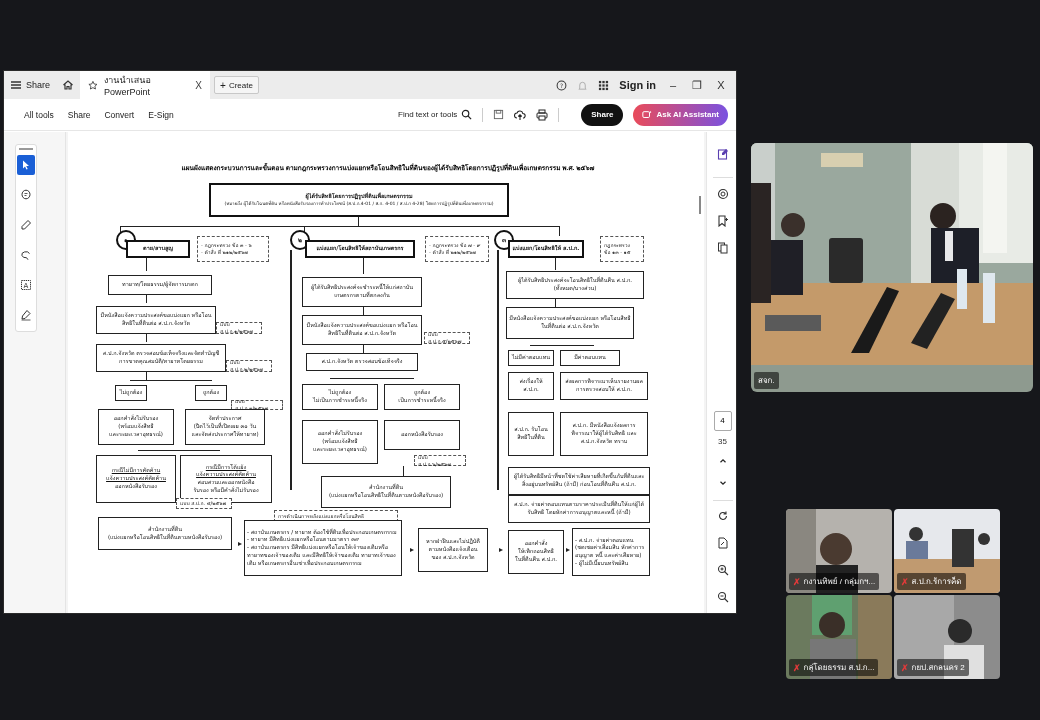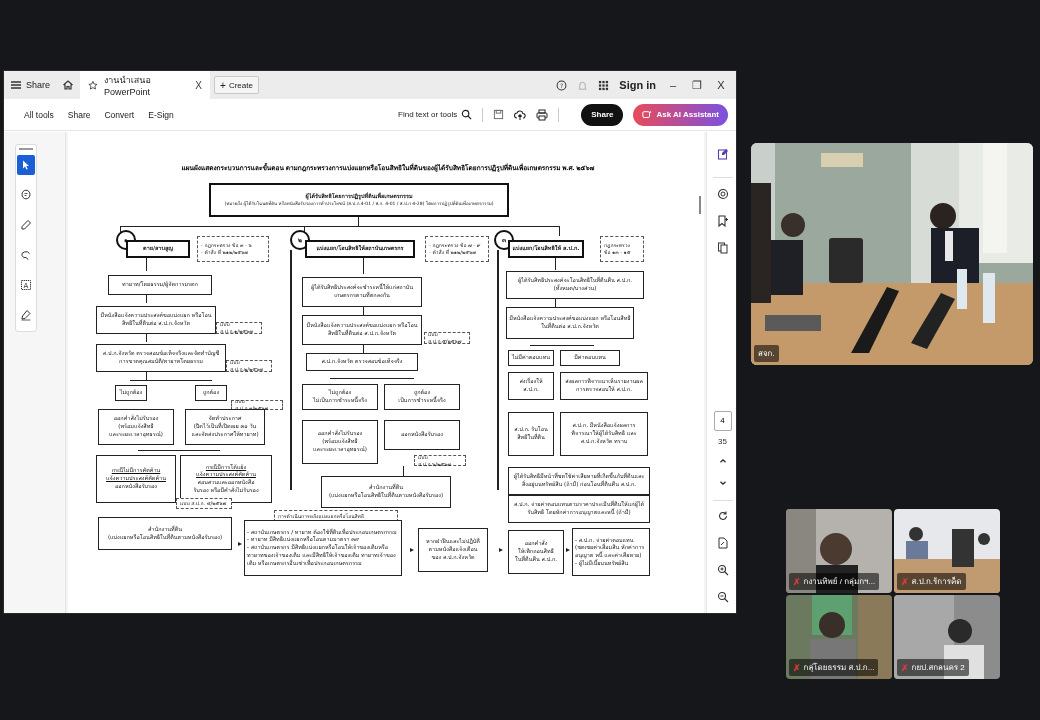--- a/index.html
+++ b/index.html
@@ -52,21 +52,21 @@
   .fc { position: absolute; font-family: "DejaVu Sans", sans-serif; color: #111; }
   .box { position: absolute; border: 1px solid #222; background: #fff; font-size: 5.5px; line-height: 1.4; display: flex; flex-direction: column; align-items: center; justify-content: center; text-align: center; padding: 1px 2px; }
   .box.thick { border: 2px solid #111; font-weight: bold; }
   .dash { position: absolute; border: 1px dashed #555; background: #fff; font-size: 5px; line-height: 1.4; display: flex; flex-direction: column; justify-content: center; padding: 1px 3px; }
   .circ { position: absolute; width: 20px; height: 20px; border: 2px solid #111; border-radius: 50%; background: #fff; font-size: 6px; display: flex; align-items: center; justify-content: center; font-weight: bold; }
   .ln { position: absolute; background: #222; }
   .arrow-r { position: absolute; width: 0; height: 0; border-top: 2.5px solid transparent; border-bottom: 2.5px solid transparent; border-left: 4px solid #222; }
   .fc-title { position: absolute; left: 75px; top: 31px; width: 490px; font-size: 6.5px; font-weight: bold; text-align: center; }
 
   
-  .vid-main { position: absolute; left: 751px; top: 143px; width: 282px; height: 222px; border-radius: 6px; overflow: hidden; background: #8e9a8f; }
+  .vid-main { position: absolute; left: 751px; top: 143px; width: 282px; height: 249px; border-radius: 6px; overflow: hidden; background: #8e9a8f; }
   .vid-grid { position: absolute; left: 786px; top: 509px; width: 214px; height: 170px; }
   .tile { position: absolute; width: 106px; height: 84px; overflow: hidden; border-radius: 4px; }
   .name-tag { position: absolute; left: 3px; bottom: 3px; background: rgba(0,0,0,0.55); color: #fff; font-size: 8px; padding: 2px 4px; border-radius: 2px; display: flex; align-items: center; gap: 3px; white-space: nowrap; }
   .mute { color: #e23a3a; font-weight: bold; font-size: 9px; }
 </style>
 </head>
 <body>
 
 <div class="screen">
 

